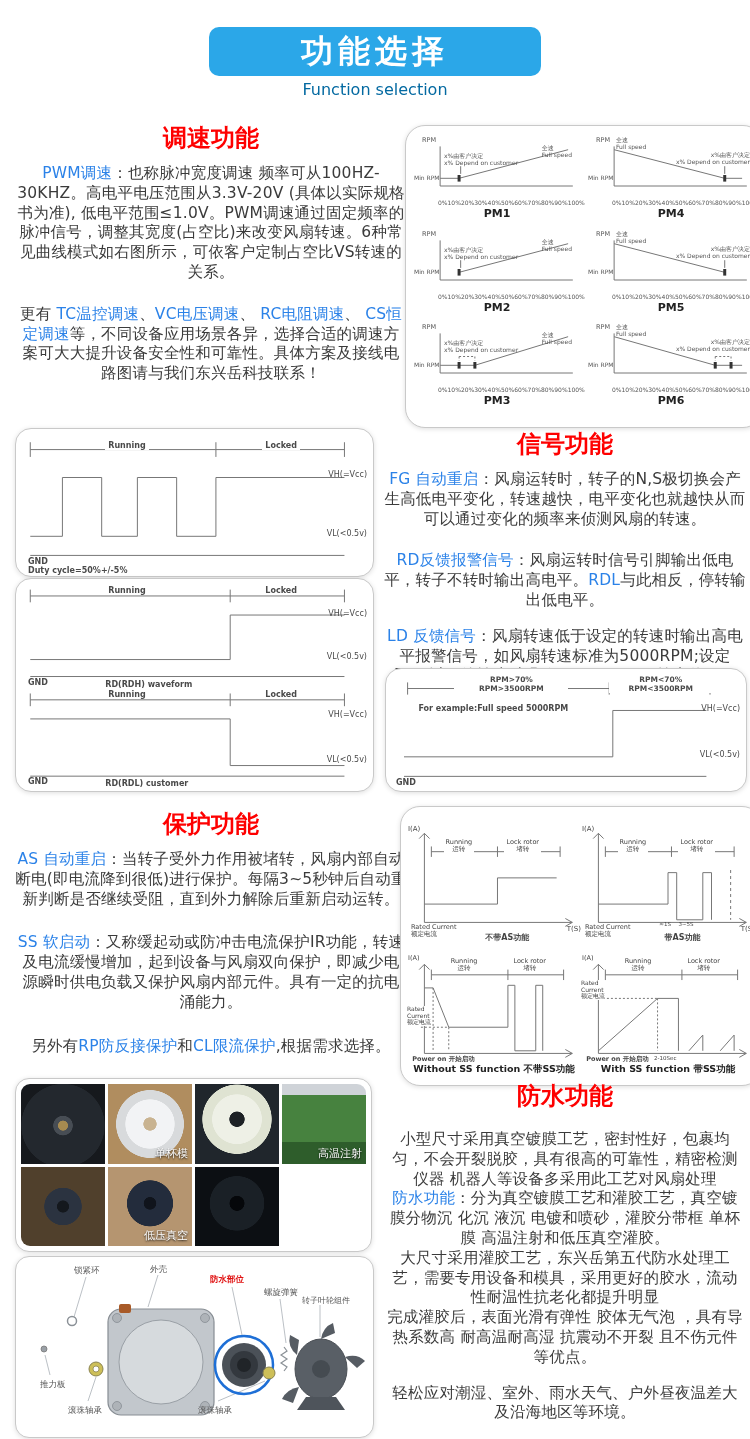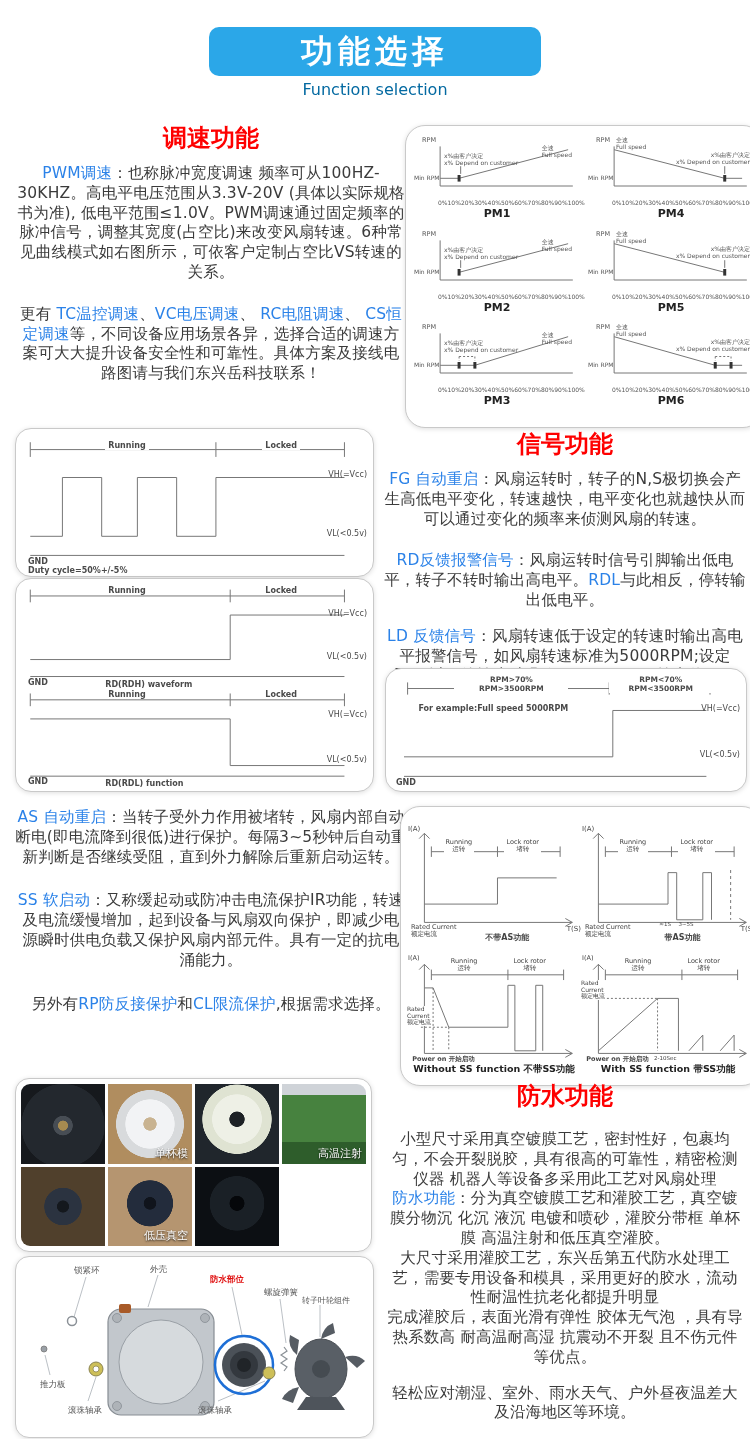--- a/index.html
+++ b/index.html
@@ -332,21 +332,21 @@
     <span class="lbl wbg bold" style="left:69%;top:3.5%;">Locked</span>
     <span class="lbl" style="right:6px;top:14%;">VH(=Vcc)</span>
     <span class="lbl" style="right:6px;top:34.5%;">VL(&lt;0.5v)</span>
     <span class="lbl bold" style="left:12px;top:46.5%;">GND</span>
     <span class="lbl bold" style="left:25%;top:47.5%;">RD(RDH) waveform</span>
     <span class="lbl wbg bold" style="left:25%;top:52.5%;">Running</span>
     <span class="lbl wbg bold" style="left:69%;top:52.5%;">Locked</span>
     <span class="lbl" style="right:6px;top:62%;">VH(=Vcc)</span>
     <span class="lbl" style="right:6px;top:83%;">VL(&lt;0.5v)</span>
     <span class="lbl bold" style="left:12px;top:93.5%;">GND</span>
-    <span class="lbl bold" style="left:25%;top:94.5%;">RD(RDL) function</span>
+    <span class="lbl bold" style="left:25%;top:94.5%;">RD(RDL) customer</span>
   </div>
 
   <div class="col" style="left:383px;top:428px;width:364px;">
     <h2 class="h2">信号功能</h2>
     <p><span class="kw">FG 自动重启</span><span>：</span><span>风扇运转时，转子的N,S极切换会产生高低电平变化，转速越快，电平变化也就越快从而可以通过变化的频率来侦测风扇的转速。</span></p>
     <p style="margin-top:22px;"><span class="kw">RD反馈报警信号</span><span>：</span><span>风扇运转时信号引脚输出低电平，转子不转时输出高电平。</span><span class="kw">RDL</span><span>与此相反，停转输出低电平。</span></p>
     <p style="margin-top:16px;"><span class="kw">LD 反馈信号</span><span>：</span><span>风扇转速低于设定的转速时输出高电平报警信号，如风扇转速标准为5000RPM;设定70%以下的转速时(即低于3500RPM)输出信号。</span></p>
   </div>
 
   <div class="box" style="left:385px;top:668px;width:360px;height:122px;">
@@ -365,20 +365,21 @@
 RPM&gt;3500RPM</span>
     <span class="lbl pre wbg bold" style="left:62%;top:5%;width:27%;text-align:center;font-size:7.5px;line-height:9px;">RPM&lt;70%
 RPM&lt;3500RPM</span>
     <span class="lbl bold" style="left:9%;top:29%;">For example:Full speed 5000RPM</span>
     <span class="lbl" style="right:6px;top:29%;">VH(=Vcc)</span>
     <span class="lbl" style="right:6px;top:66%;">VL(&lt;0.5v)</span>
     <span class="lbl bold" style="left:10px;top:89%;">GND</span>
   </div>
 
   <div class="col" style="left:15px;top:808px;width:392px;">
+    <h2 class="h2">保护功能</h2>
     <p><span class="kw">AS 自动重启</span><span>：</span><span>当转子受外力作用被堵转，风扇内部自动断电(即电流降到很低)进行保护。每隔3~5秒钟后自动重新判断是否继续受阻，直到外力解除后重新启动运转。</span></p>
     <p style="margin-top:24px;"><span class="kw">SS 软启动</span><span>：</span><span>又称缓起动或防冲击电流保护IR功能，转速及电流缓慢增加，起到设备与风扇双向保护，即减少电源瞬时供电负载又保护风扇内部元件。具有一定的抗电涌能力。</span></p>
     <p style="margin-top:24px;"><span>另外有</span><span class="kw">RP防反接保护</span><span>和</span><span class="kw">CL限流保护</span><span>,根据需求选择。</span></p>
   </div>
 
   <div class="prgrid">
     <div class="prcell">
       <div class="wave">
           <svg viewBox="0 0 100 100" preserveAspectRatio="none">
             <polyline points="10,14 10,82" fill="none" stroke="#777" stroke-width="1" vector-effect="non-scaling-stroke"></polyline>

